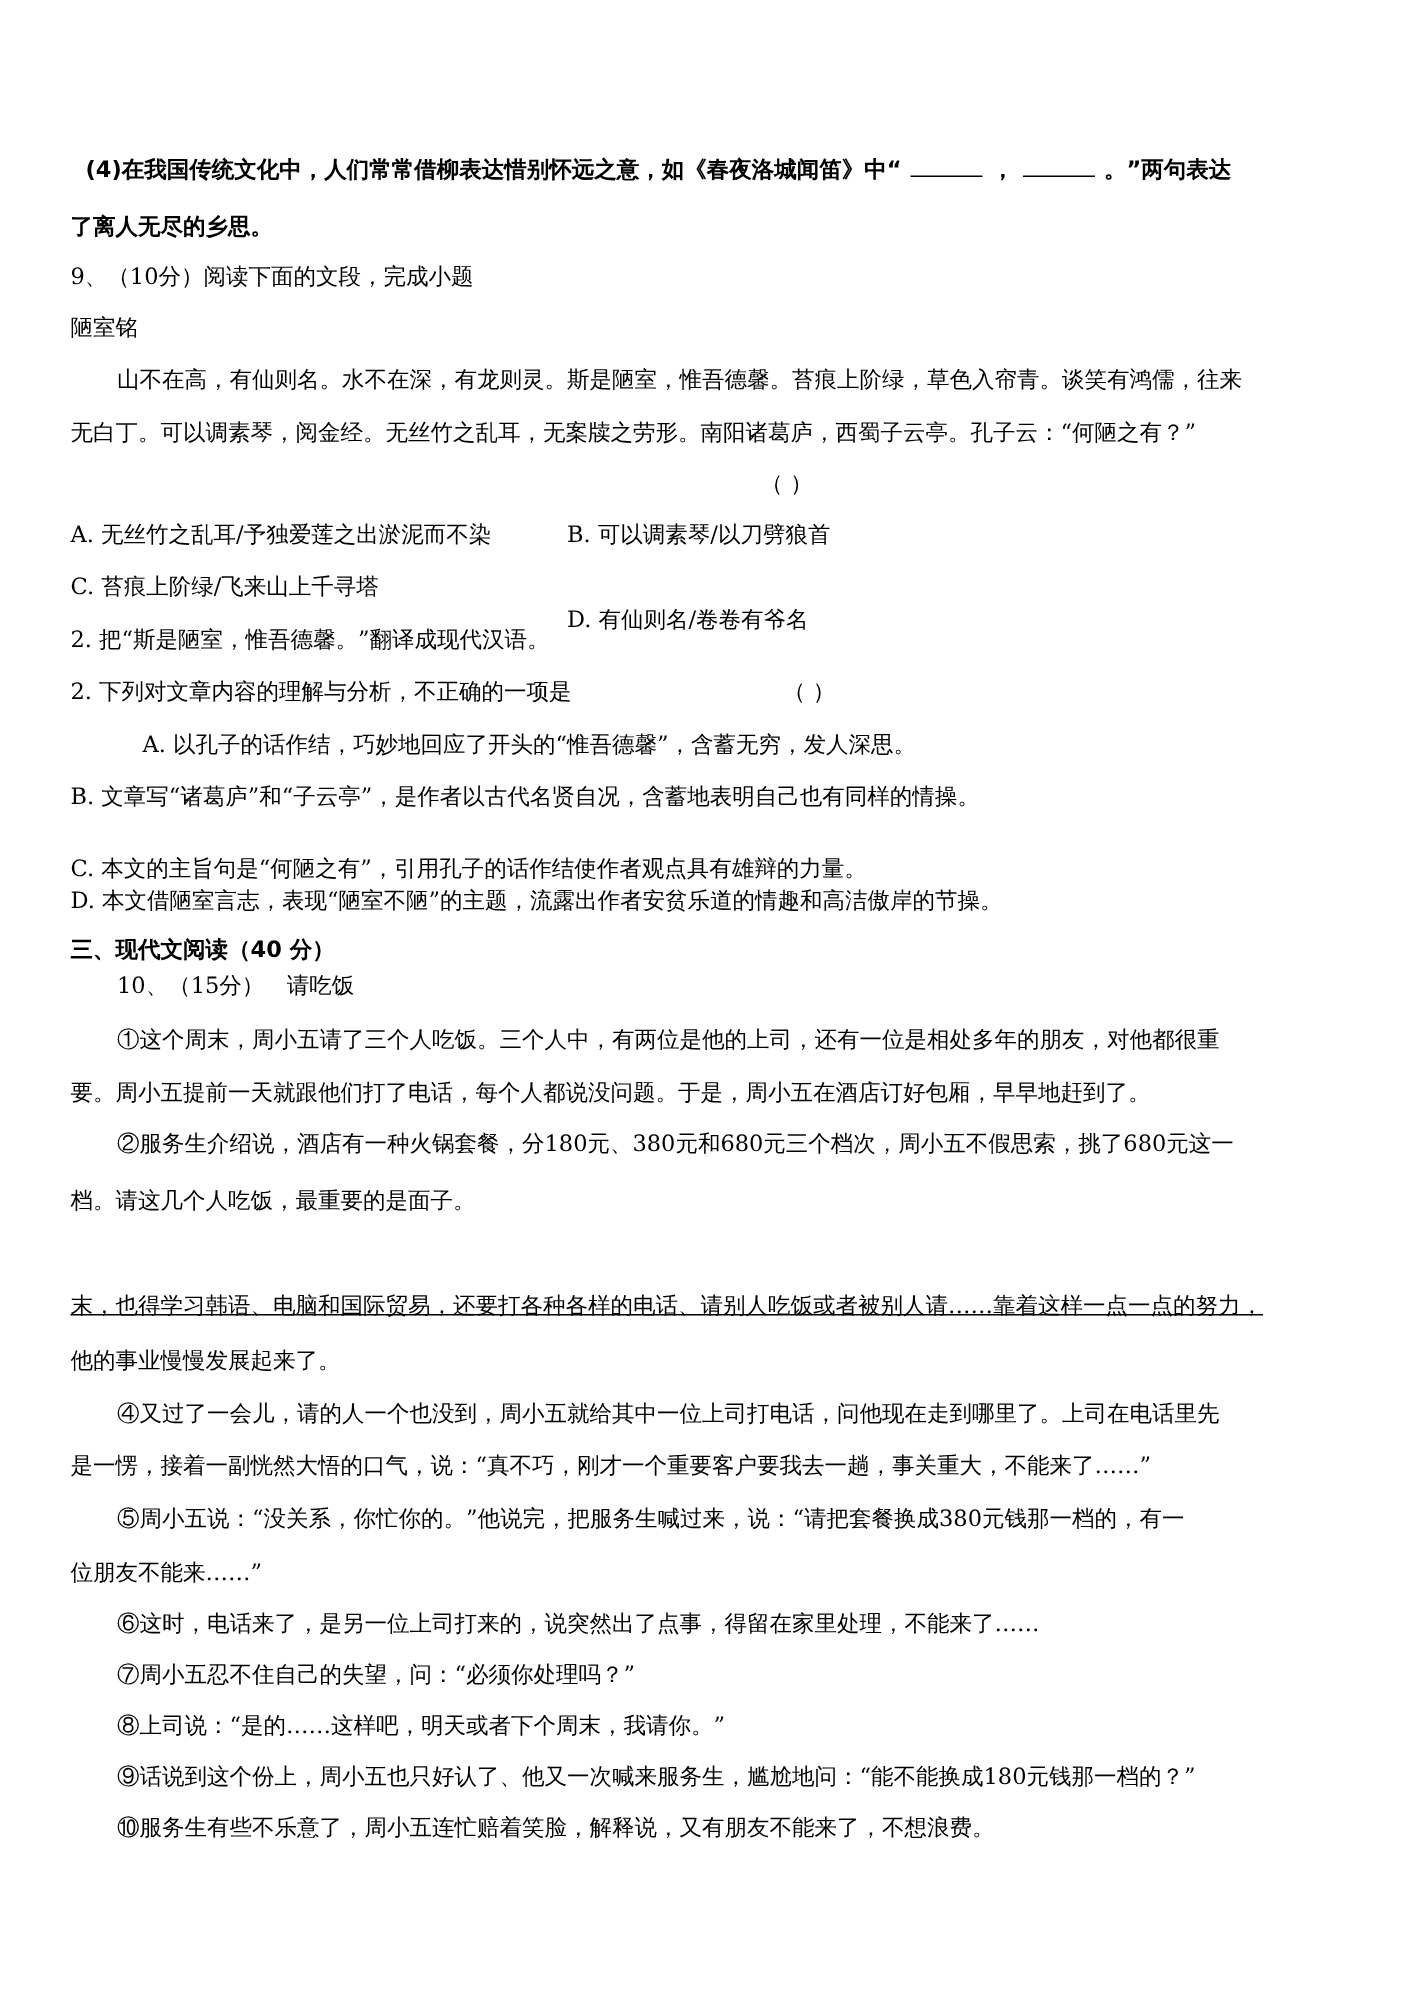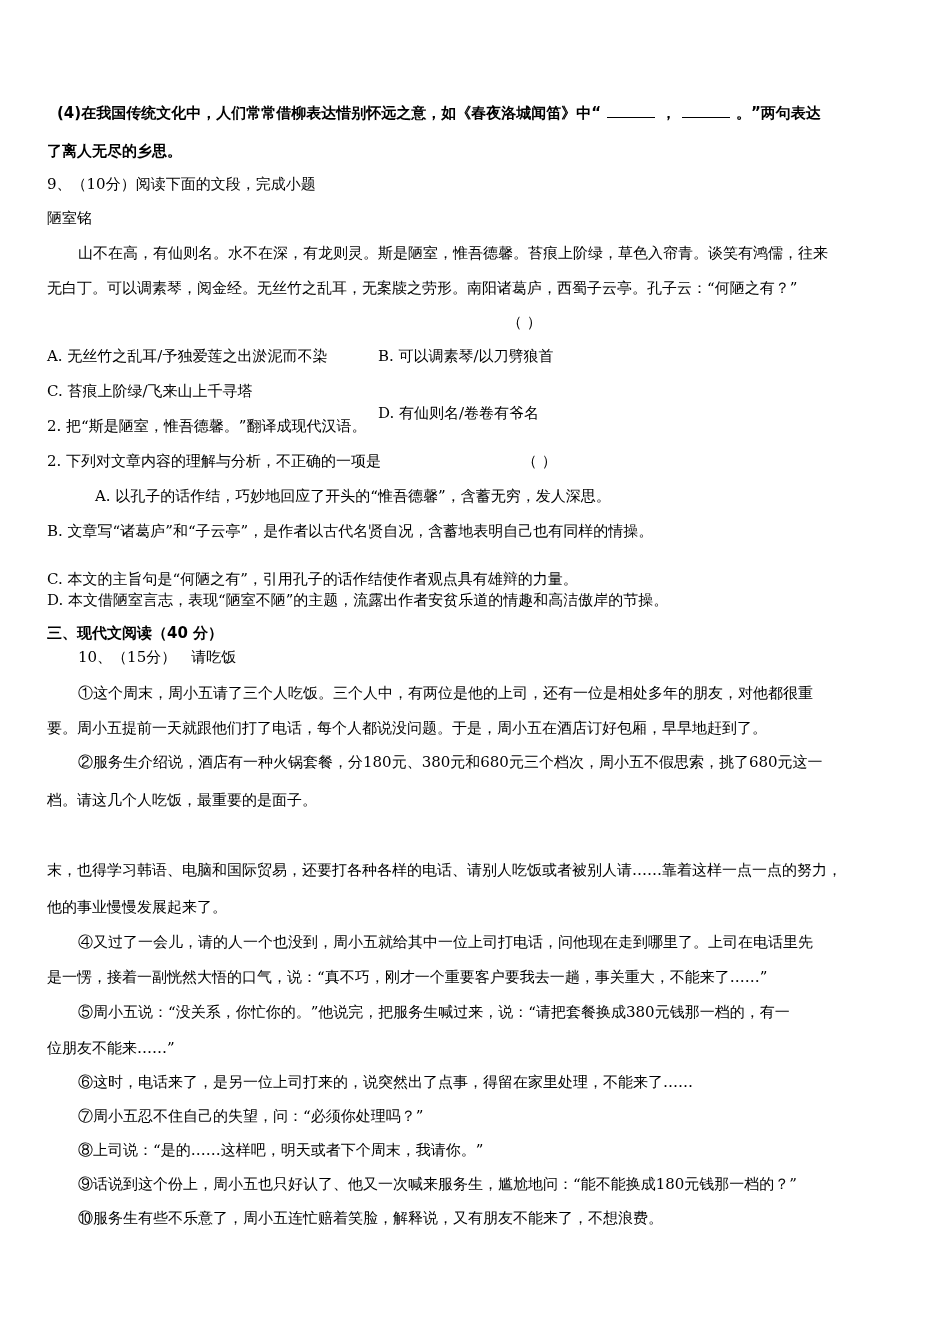--- a/index.html
+++ b/index.html
@@ -44,21 +44,21 @@
   <div class="line" style="top:555px;margin-top:14px;">C. 本文的主旨句是“何陋之有”，引用孔子的话作结使作者观点具有雄辩的力量。</div>
   <div class="line" style="top:590px;">D. 本文借陋室言志，表现“陋室不陋”的主题，流露出作者安贫乐道的情趣和高洁傲岸的节操。</div>
 
   <div class="line bold" style="top:623px;">三、现代文阅读（40 分）</div>
   <div class="line indent" style="top:647px;">10、（15分）　请吃饭</div>
 
   <div class="line" style="top:718px;">要。周小五提前一天就跟他们打了电话，每个人都说没问题。于是，周小五在酒店订好包厢，早早地赶到了。</div>
   <div class="line indent" style="top:683px;">①这个周末，周小五请了三个人吃饭。三个人中，有两位是他的上司，还有一位是相处多年的朋友，对他都很重</div>
   <div class="line indent" style="top:752px;">②服务生介绍说，酒店有一种火锅套餐，分180元、380元和680元三个档次，周小五不假思索，挑了680元这一</div>
   <div class="line" style="top:790px;">档。请这几个人吃饭，最重要的是面子。</div>
-  <div class="line" style="top:860px;">末，也得学习韩语、电脑和国际贸易，还要打各种各样的电话、请别人吃饭或者被别人请……靠着这样一点一点的努力，</div>
+  <div class="line" style="top:860px;text-decoration:underline;">末，也得学习韩语、电脑和国际贸易，还要打各种各样的电话、请别人吃饭或者被别人请……靠着这样一点一点的努力，</div>
   <div class="line" style="top:897px;">他的事业慢慢发展起来了。</div>
   <div class="line indent" style="top:932px;">④又过了一会儿，请的人一个也没到，周小五就给其中一位上司打电话，问他现在走到哪里了。上司在电话里先</div>
   <div class="line" style="top:967px;">是一愣，接着一副恍然大悟的口气，说：“真不巧，刚才一个重要客户要我去一趟，事关重大，不能来了……”</div>
   <div class="line indent" style="top:1002px;">⑤周小五说：“没关系，你忙你的。”他说完，把服务生喊过来，说：“请把套餐换成380元钱那一档的，有一</div>
   <div class="line" style="top:1038px;">位朋友不能来……”</div>
   <div class="line indent" style="top:1106px;">⑦周小五忍不住自己的失望，问：“必须你处理吗？”</div>
   <div class="line indent" style="top:1072px;">⑥这时，电话来了，是另一位上司打来的，说突然出了点事，得留在家里处理，不能来了……</div>
   <div class="line indent" style="top:1140px;">⑧上司说：“是的……这样吧，明天或者下个周末，我请你。”</div>
   <div class="line indent" style="top:1174px;">⑨话说到这个份上，周小五也只好认了、他又一次喊来服务生，尴尬地问：“能不能换成180元钱那一档的？”</div>
   <div class="line indent" style="top:1208px;">⑩服务生有些不乐意了，周小五连忙赔着笑脸，解释说，又有朋友不能来了，不想浪费。</div>

